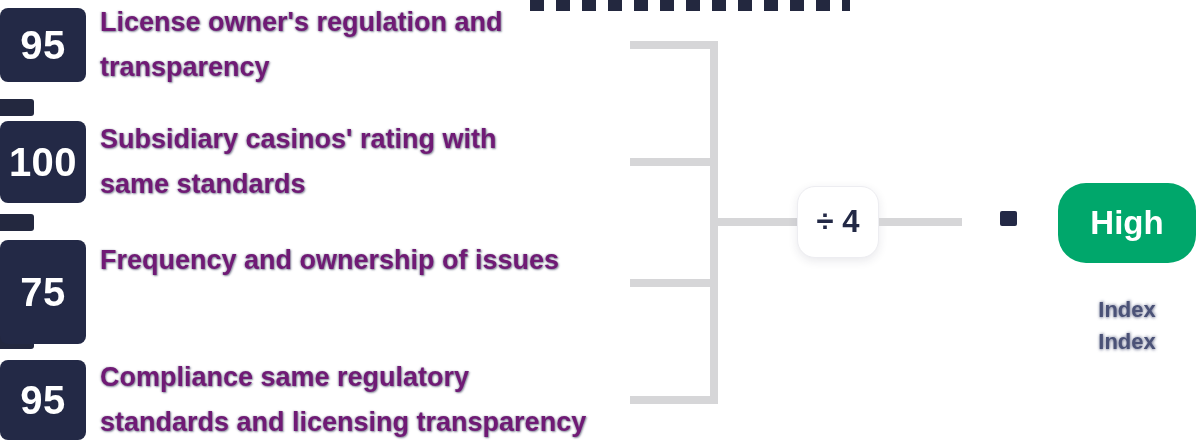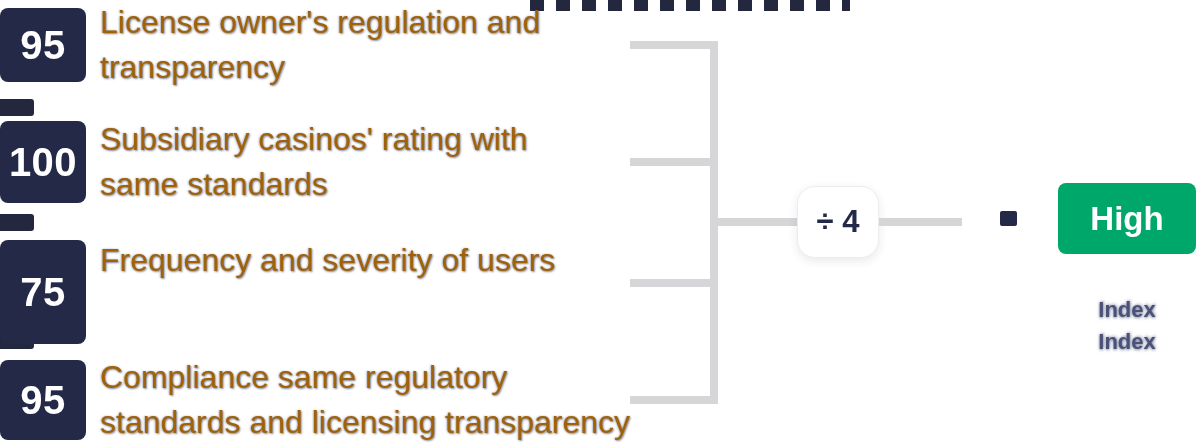--- a/index.html
+++ b/index.html
@@ -28,23 +28,23 @@
     font-size: 40px;
     font-weight: 600;
     letter-spacing: 0.5px;
   }
 
   
   .row-label {
     position: absolute;
     left: 100px;
     width: 560px;
-    color: #a16207;
-    font-size: 32px;
-    font-weight: 400;
+    color: #701a75;
+    font-size: 27px;
+    font-weight: 700;
     line-height: 45px;
     text-shadow: 1px 1px 2px rgba(42,47,78,0.55), -1px 0 2px rgba(42,47,78,0.30);
   }
 
   
   .line { position: absolute; background: #d6d6d8; }
   .stub   { left: 630px; width: 88px; height: 8px; }
   .vline  { left: 710px; top: 41px; width: 8px; height: 363px; }
   .out-a  { left: 718px; top: 218px; width: 80px; height: 8px; }
   .out-b  { left: 879px; top: 218px; width: 83px; height: 8px; }
@@ -73,23 +73,23 @@
     left: 1000px; top: 211px;
     width: 17px; height: 15px;
     background: #232946;
     border-radius: 2px;
   }
 
   
   .badge {
     position: absolute;
     left: 1058px; top: 183px;
-    width: 138px; height: 71px;
+    width: 138px; height: 80px;
     background: #00a76b;
-    border-radius: 8px;
+    border-radius: 28px;
     display: flex; align-items: center; justify-content: center;
   }
   .badge span {
     color: #ffffff;
     font-size: 33px;
     font-weight: 700;
   }
 
   
   .caption {
@@ -146,21 +146,21 @@
   <div class="row-label" style="top:117px;">
     <div>Subsidiary casinos' rating with</div>
     <div>same standards</div>
   </div>
   <div class="line stub" style="top:158px;"></div>
 
   <div class="score-box" style="top:240px; height:104px;">
     <span>75</span>
   </div>
   <div class="row-label" style="top:238px;">
-    <div>Frequency and severity of users</div>
+    <div>Frequency and ownership of issues</div>
   </div>
   <div class="line stub" style="top:279px;"></div>
 
   <div class="score-box" style="top:360px; height:80px;">
     <span>95</span>
   </div>
   <div class="row-label" style="top:355px;">
     <div>Compliance same regulatory</div>
     <div>standards and licensing transparency</div>
   </div>

